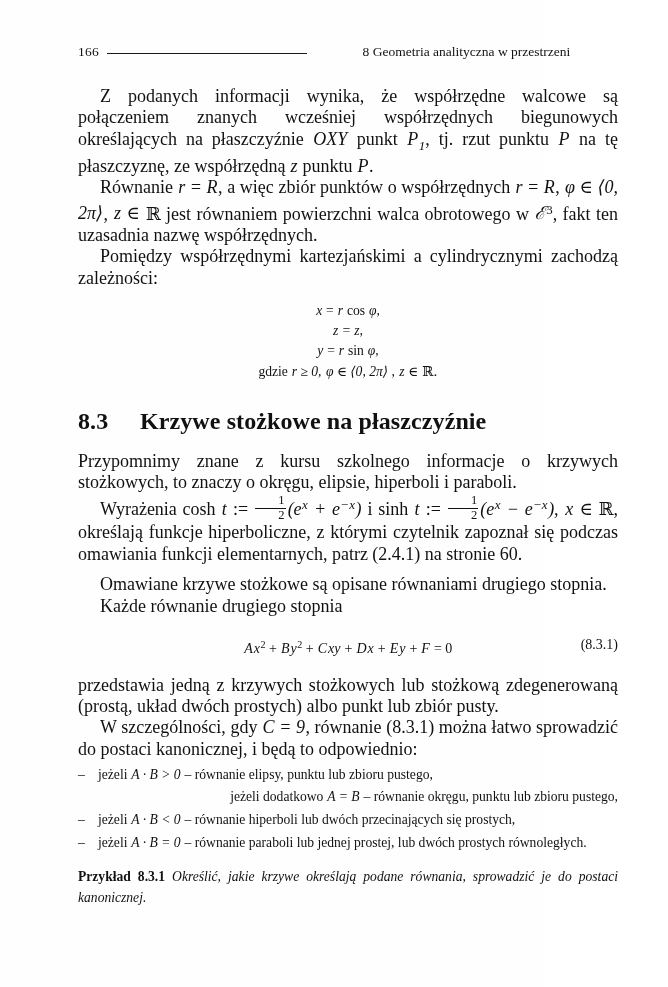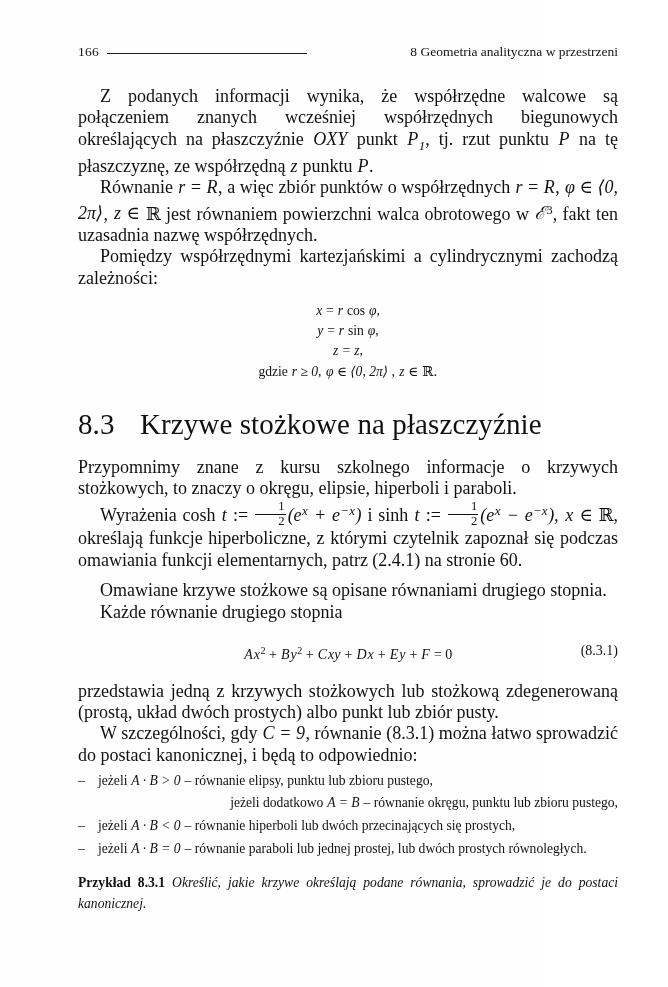--- a/index.html
+++ b/index.html
@@ -47,21 +47,21 @@
   .runhead-rule {
     flex: 0 0 200px;
     height: 1px;
     background: #1a1a1a;
     margin: 0 8px 0 8px;
     position: relative;
     top: 1px;
   }
   .runhead-title {
     flex: 1 1 auto;
-    text-align: right;
+    text-align: center;
     white-space: nowrap;
   }
 
   
   p.para {
     margin: 0 0 0 0;
     font-size: 18px;
     line-height: 21.4px;
     text-align: justify;
     text-indent: 22px;
@@ -114,22 +114,22 @@
     right: 0;
     top: 0;
     font-style: normal;
     margin-left: 34px;
   }
 
   
   .section-head {
     display: flex;
     align-items: baseline;
-    font-size: 29px;
-    font-weight: normal;
+    font-size: 24px;
+    font-weight: bold;
     letter-spacing: 0.1px;
     margin: 26px 0 16px 0;
   }
   .section-num { flex: 0 0 auto; width: 62px; }
   .section-title { flex: 1 1 auto; }
 
   
   ul.dashlist {
     list-style: none;
     margin: 4px 0 0 0;
@@ -176,22 +176,22 @@
     </div>
 
     <p class="para"><span>Z podanych informacji wynika, że współrzędne walcowe są połączeniem znanych wcześniej współrzędnych biegunowych określających na płaszczyźnie </span><span class="mi">OXY</span><span> punkt </span><span class="mi">P</span><sub style="font-style:italic;font-size:0.72em;">1</sub><span>, tj. rzut punktu </span><span class="mi">P</span><span> na tę płaszczyznę, ze współrzędną </span><span class="mi">z</span><span> punktu </span><span class="mi">P</span><span>.</span></p>
 
     <p class="para"><span>Równanie </span><span class="mi">r = R</span><span>, a więc zbiór punktów o współrzędnych </span><span class="mi">r = R</span><span>, </span><span class="mi">φ ∈ ⟨0, 2π⟩</span><span>, </span><span class="mi">z ∈ </span><span class="bb">ℝ</span><span> jest równaniem powierzchni walca obrotowego w </span><span class="mi">ℰ</span><sup class="expr">3</sup><span>, fakt ten uzasadnia nazwę współrzędnych.</span></p>
 
     <p class="para"><span>Pomiędzy współrzędnymi kartezjańskimi a cylindrycznymi zachodzą zależności:</span></p>
 
     <div class="display">
       <span class="mline"><span class="mi">x</span><span class="mr"> = </span><span class="mi">r</span><span class="mr"> cos </span><span class="mi">φ,</span></span>
+      <span class="mline mi">z = z,</span>
       <span class="mline"><span class="mi">y</span><span class="mr"> = </span><span class="mi">r</span><span class="mr"> sin </span><span class="mi">φ,</span></span>
-      <span class="mline mi">z = z,</span>
       <span class="mline"><span class="mr">gdzie </span><span class="mi">r ≥ 0,</span><span class="mi">  φ ∈ ⟨0, 2π⟩ ,</span><span class="mi">  z ∈ </span><span class="bb">ℝ.</span></span>
     </div>
 
     <div class="section-head">
       <span class="section-num">8.3</span>
       <span class="section-title">Krzywe stożkowe na płaszczyźnie</span>
     </div>
 
     <p class="para noindent"><span>Przypomnimy znane z kursu szkolnego informacje o krzywych stożkowych, to znaczy o okręgu, elipsie, hiperboli i paraboli.</span></p>
 

